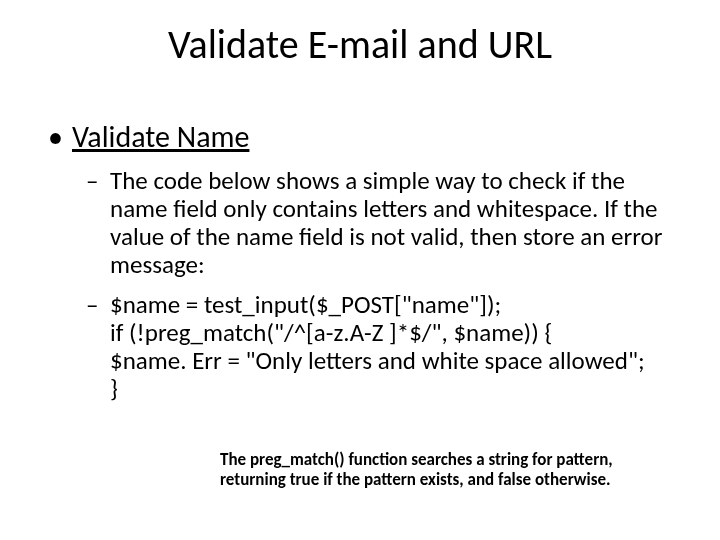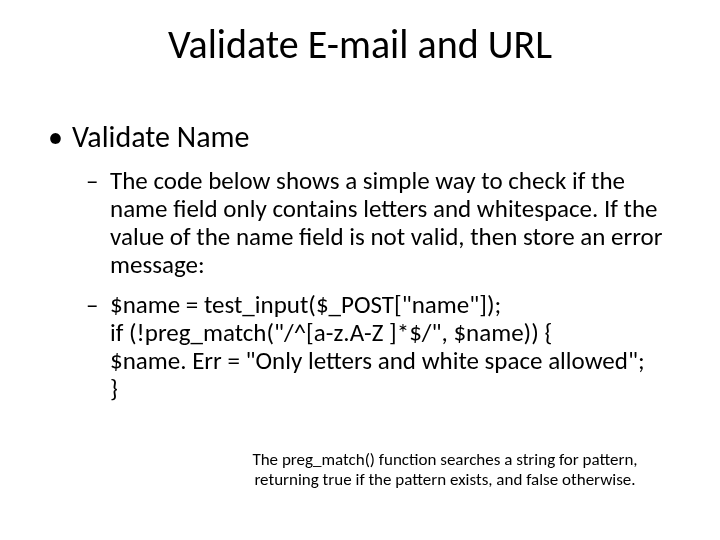--- a/index.html
+++ b/index.html
@@ -33,20 +33,21 @@
     top: 120px;
     left: 46px;
     right: 46px;
   }
   .lvl1 {
     font-size: 30px;
     line-height: 1.15;
     margin: 0 0 6px 0;
     padding-left: 26px;
     position: relative;
+    text-decoration: underline;
   }
   .lvl1::before {
     content: "•";
     position: absolute;
     left: 2px;
     top: 0;
     font-size: 30px;
   }
   .lvl2 {
     font-size: 25px;
@@ -61,23 +62,22 @@
     left: 40px;
     top: 0;
     font-size: 25px;
   }
   .footnote {
     position: absolute;
     top: 450px;
     left: 220px;
     right: 50px;
     font-size: 17px;
-    font-weight: 400;
+    font-weight: 700;
     line-height: 1.2;
-    text-align: center;
   }
 </style>
 </head>
 <body>
 
 <div class="slide">
 
   <div class="title">Validate E-mail and URL</div>
 
   <div class="body">

